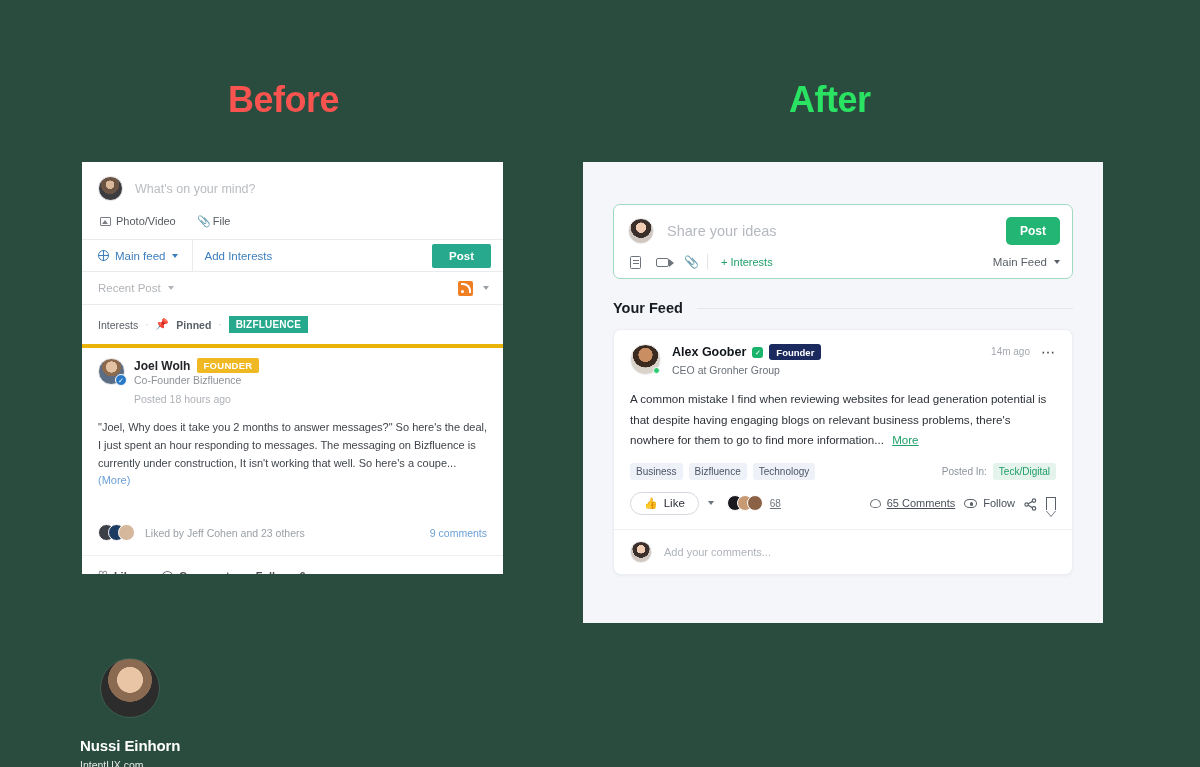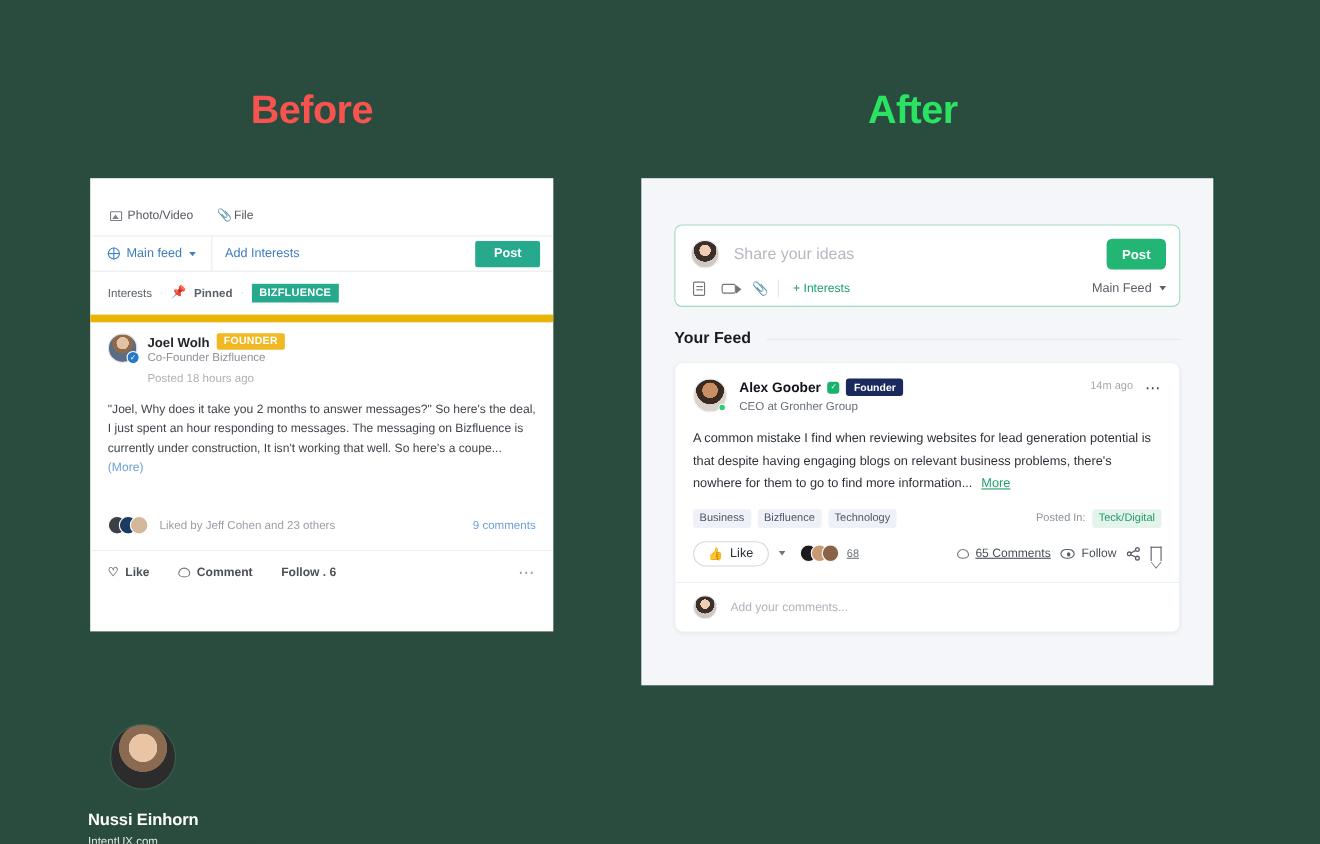--- a/index.html
+++ b/index.html
@@ -94,21 +94,21 @@
     width: 15px; height: 15px; background:#ef7f22; border-radius: 2px; position: relative; flex:none;
   }
   .ico-rss::before {
     content:""; position:absolute; left:3px; bottom:3px; width:3px;height:3px;border-radius:50%;background:#fff;
   }
   .ico-rss::after {
     content:""; position:absolute; left:3px; bottom:3px; width:8px;height:8px;
     border-right:2px solid #fff; border-top:2px solid #fff; border-radius:0 8px 0 0;
   }
 
-  .b-meta { display:flex; align-items:center; gap:7px; padding: 11px 16px; border-bottom:7px solid #eab308; }
+  .b-meta { display:flex; align-items:center; gap:7px; padding: 11px 16px; border-bottom:4px solid #eab308; }
   .b-meta-txt { font-size: 10.5px; color:#5a6068; }
   .b-dot { color:#c3c7cb; font-size: 10px; }
   .ico-pin { color:#e74c3c; font-size: 11px; line-height:1; }
   .b-tag {
     background:#26a98c; color:#fff; font-size: 10px; font-weight:700;
     padding: 3px 7px; letter-spacing: .2px;
   }
 
   .b-post-body { padding: 10px 16px 0 16px; }
   .b-user { display:flex; gap:9px; }
@@ -272,20 +272,24 @@
 <body>
 
 <div class="stage">
 
   <div class="hdg" id="hdg-before">Before</div>
   <div class="hdg" id="hdg-after">After</div>
 
   <div id="before-card">
 
     <div class="b-composer">
+      <div class="b-row1">
+        <div class="b-avatar"></div>
+        <div class="b-placeholder">What's on your mind?</div>
+      </div>
       <div class="b-row2">
         <div class="b-attach">
           <span class="ico-photo"></span>
           <span>Photo/Video</span>
         </div>
         <div class="b-attach">
           <span class="ico-clip">📎</span>
           <span>File</span>
         </div>
       </div>
@@ -298,20 +302,30 @@
         <span class="caret"></span>
       </div>
       <div class="b-addint">
         <span>Add Interests</span>
       </div>
       <div class="b-postwrap">
         <div class="b-post">Post</div>
       </div>
     </div>
 
+    <div class="b-recent">
+      <div class="b-recent-label">
+        <span>Recent Post</span>
+        <span class="caret"></span>
+      </div>
+      <div class="b-recent-right">
+        <span class="ico-rss"></span>
+        <span class="caret" style="color:#9aa0a6"></span>
+      </div>
+    </div>
 
     <div class="b-meta">
       <span class="b-meta-txt">Interests</span>
       <span class="b-dot">·</span>
       <span class="ico-pin">📌</span>
       <span class="b-meta-txt" style="font-weight:700">Pinned</span>
       <span class="b-dot">·</span>
       <span class="b-tag">BIZFLUENCE</span>
     </div>
 

